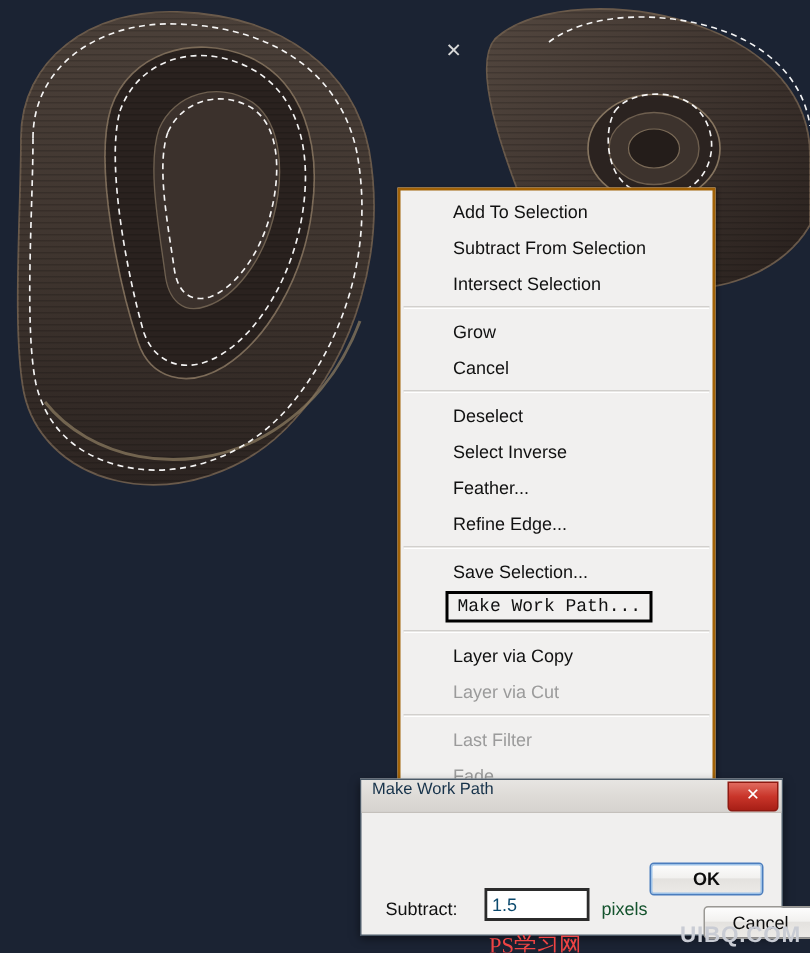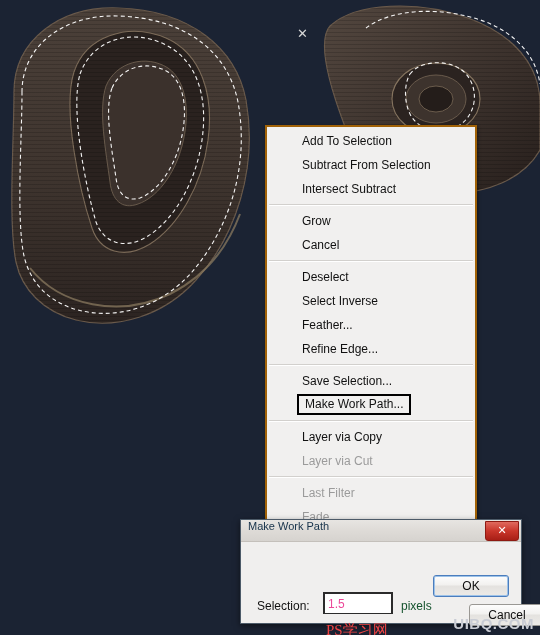--- a/index.html
+++ b/index.html
@@ -43,20 +43,21 @@
     padding-left: 35px;
     white-space: nowrap;
     cursor: default;
     position: relative;
   }
   .menu-item.disabled {
     color: #9b9b9b;
   }
   .menu-item.highlighted {
     padding-left: 24px;
+    font-family: Liberation Mono, monospace;
   }
   .menu-item.highlighted .hl-box {
     position: absolute;
     left: 30px;
     top: 1px;
     height: 21px;
     box-sizing: border-box;
     border: 2px solid #000000;
     padding: 0 6px;
     line-height: 17px;
@@ -134,21 +135,21 @@
   #tolerance-input {
     width: 100%;
     height: 100%;
     border: 0;
     outline: none;
     box-sizing: border-box;
     font-family: "Liberation Sans", sans-serif;
     font-size: 12px;
     padding: 0 3px;
     background: #ffffff;
-    color: #ec4899;
+    color: #0c4a6e;
   }
   #tolerance-input::selection {
     background: #3f7fbf;
     color: #ffffff;
   }
   #tolerance-units {
     position: absolute;
     left: 160px;
     top: 57px;
     font-size: 12px;
@@ -165,20 +166,21 @@
     background: linear-gradient(to bottom, #fdfdfd 0%, #f2f1ef 45%, #e4e2df 50%, #eceae7 100%);
     border: 1px solid #9a9894;
     border-radius: 3px;
     box-sizing: border-box;
   }
   #btn-ok {
     left: 192px;
     top: 33px;
     border: 1px solid #4b7dbd;
     box-shadow: 0 0 0 1px #9dc2e8 inset;
+    font-weight: bold;
   }
   #btn-cancel {
     left: 192px;
     top: 62px;
     margin-left: 36px;
   }
 
   
   #watermark-right {
     position: absolute;
@@ -290,21 +292,21 @@
 
 <div id="context-menu">
 
   <div class="menu-item">
     <span>Add To Selection</span>
   </div>
   <div class="menu-item">
     <span>Subtract From Selection</span>
   </div>
   <div class="menu-item">
-    <span>Intersect Subtract</span>
+    <span>Intersect Selection</span>
   </div>
 
   <div class="menu-sep"></div>
 
   <div class="menu-item">
     <span>Grow</span>
   </div>
   <div class="menu-item">
     <span>Cancel</span>
   </div>
@@ -351,21 +353,21 @@
     <span>Fade...</span>
   </div>
 </div>
 
 <div id="dialog">
   <div id="dialog-titlebar">
     <span id="dialog-title">Make Work Path</span>
     <span id="dialog-close">✕</span>
   </div>
   <div id="dialog-body">
-    <span id="tolerance-label">Selection:</span>
+    <span id="tolerance-label">Subtract:</span>
     <span id="tolerance-input-wrap">
       <input id="tolerance-input" type="text" value="1.5" style="">
     </span>
     <span id="tolerance-units">pixels</span>
     <div class="dlg-button" id="btn-ok">OK</div>
     <div class="dlg-button" id="btn-cancel">Cancel</div>
   </div>
 </div>
 
 <div id="watermark-right">UIBQ.COM</div>

